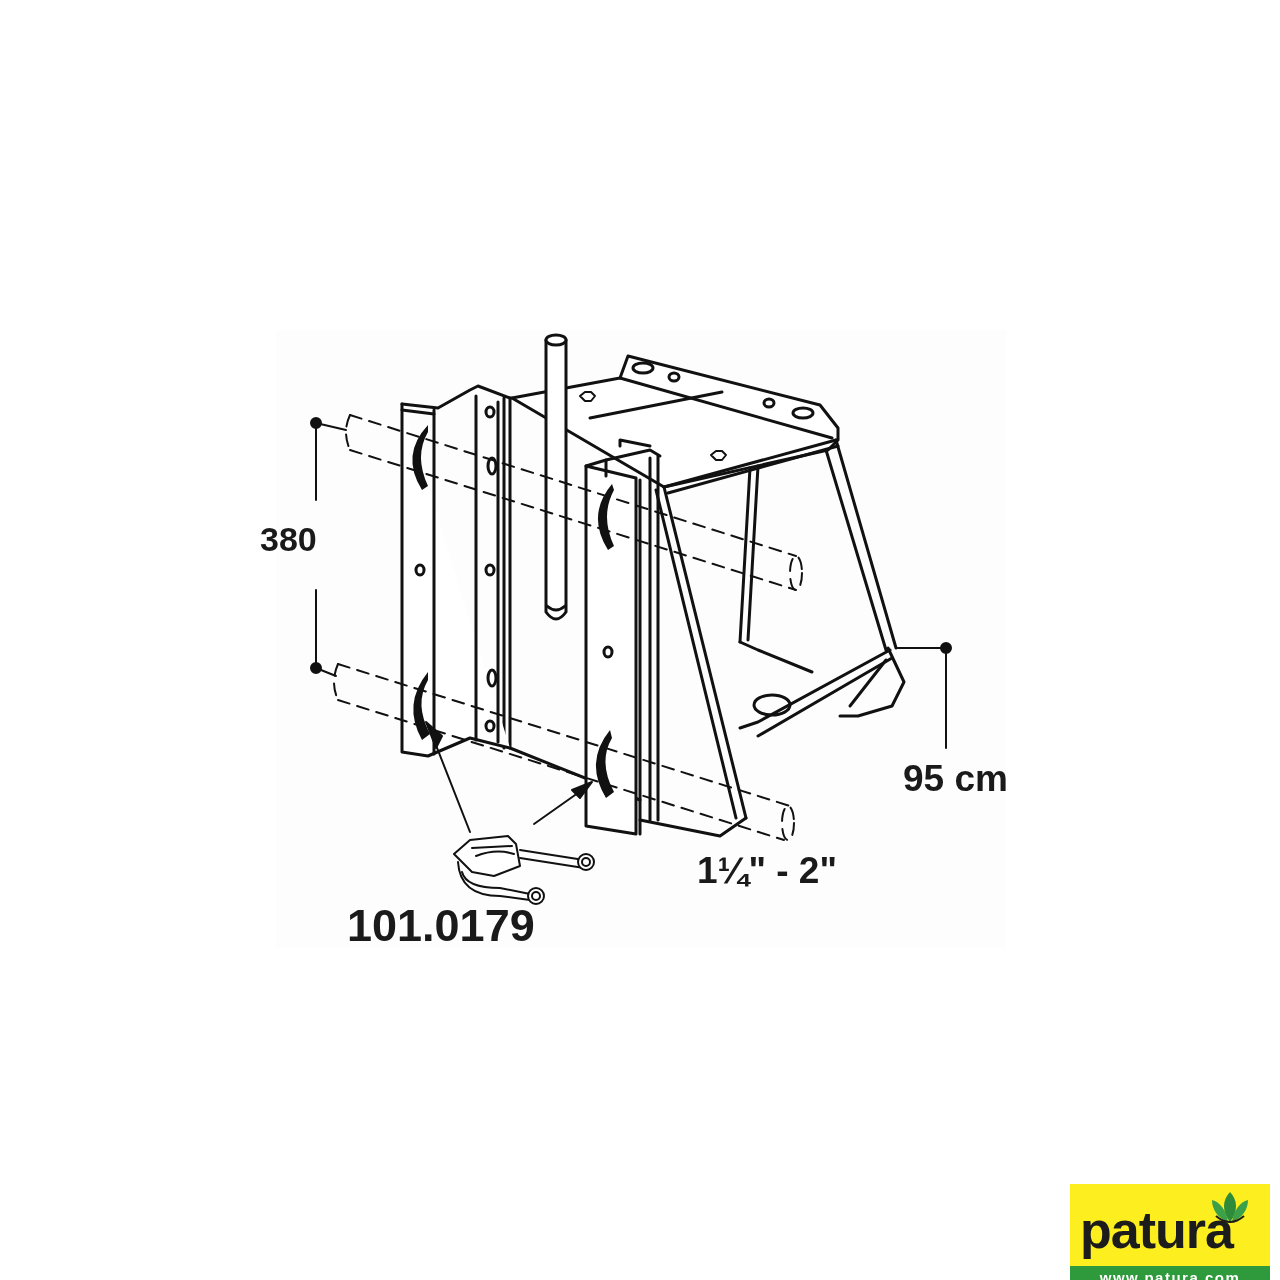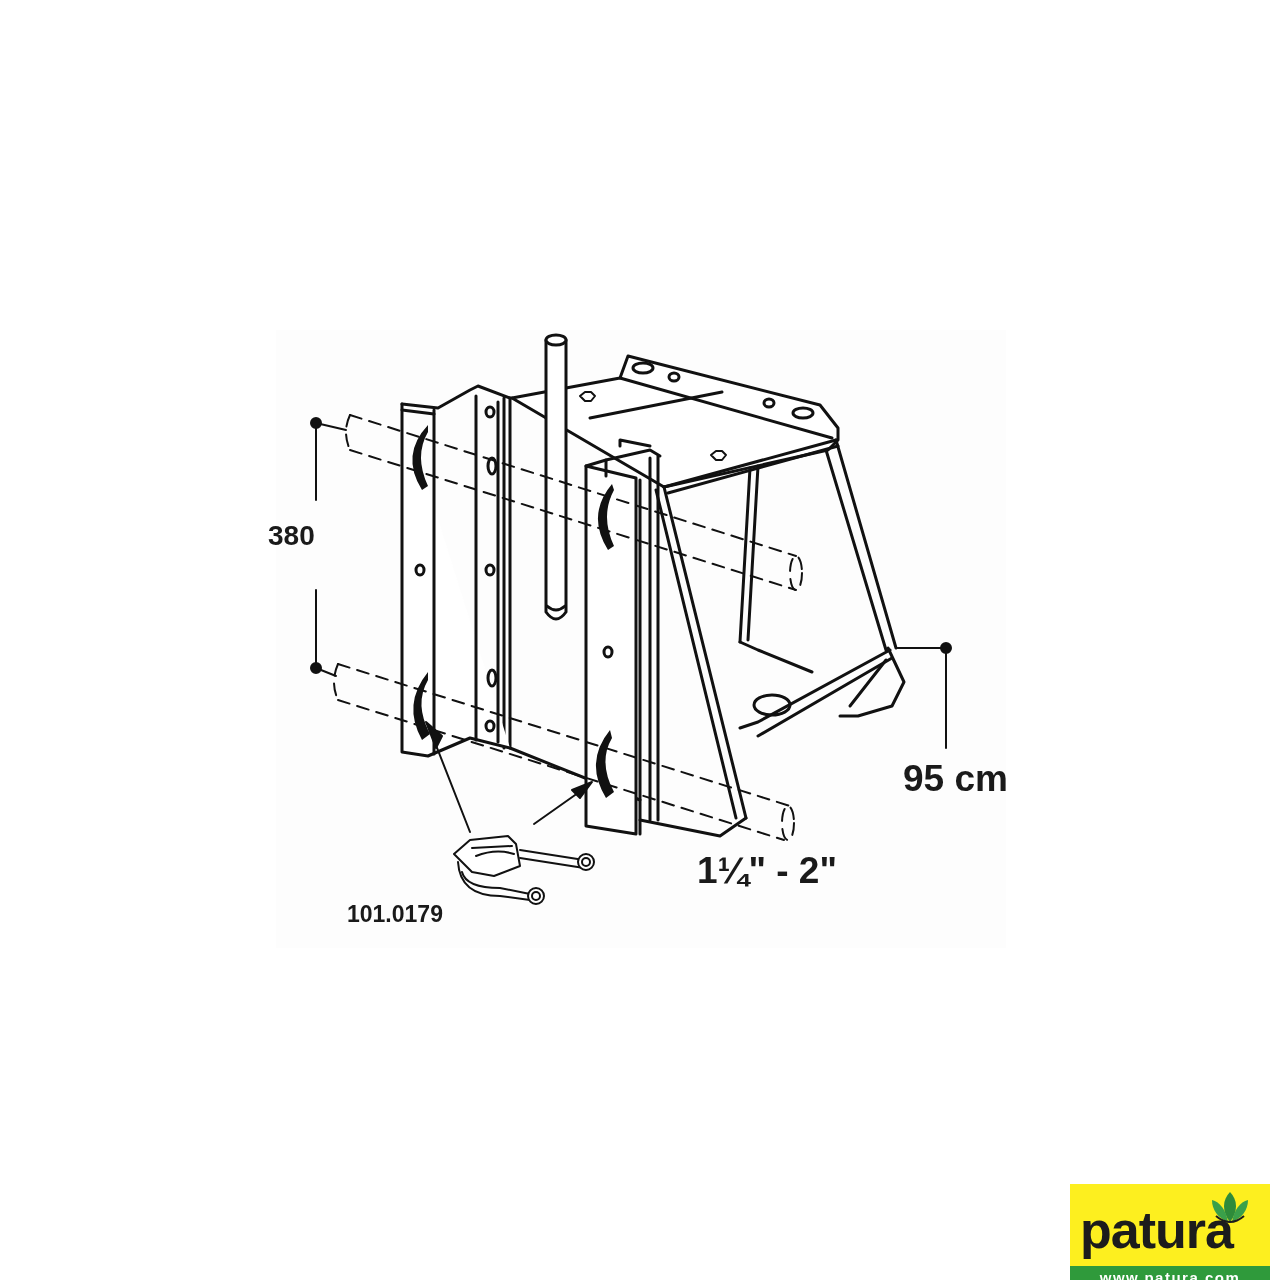--- a/index.html
+++ b/index.html
@@ -1,23 +1,23 @@
 <!DOCTYPE html>
 <html><head>
   <meta charset="utf-8">
   <style>
     html, body { margin: 0; padding: 0; background: #ffffff; }
     body { width: 1280px; height: 1280px; position: relative; overflow: hidden; font-family: "Liberation Sans", sans-serif; }
     .drawing-area { position: absolute; left: 276px; top: 330px; width: 730px; height: 618px; background: #fdfdfd; }
     svg.drawing { position: absolute; left: 0; top: 0; width: 1280px; height: 1280px; }
     .dim-label { position: absolute; font-family: "Liberation Sans", sans-serif; font-weight: bold; color: #1a1a1a; white-space: nowrap; line-height: 1; }
-    #label-380 { left: 268px; top: 522px; font-size: 28px; }
+    #label-380 { left: 260px; top: 522px; font-size: 34px; }
     #label-95 { left: 886px; top: 760px; font-size: 37px; margin-left: 17px; }
     #label-pipe { left: 697px; top: 852px; font-size: 37px; }
-    #label-part { left: 347px; top: 903px; font-size: 23px; }
+    #label-part { left: 347px; top: 903px; font-size: 45px; }
     .logo { position: absolute; left: 1070px; top: 1164px; width: 200px; height: 106px; background: #fdef1f; margin-top: 20px; }
     .logo-word { position: absolute; left: 10px; top: 20px; font-family: "Liberation Sans", sans-serif; font-weight: bold; font-size: 52px; color: #1c1c1c; letter-spacing: -1px; line-height: 1; }
     .logo-leaf { position: absolute; left: 136px; top: 6px; width: 48px; height: 36px; }
     .logo-url { position: absolute; left: 0; bottom: 0; width: 200px; height: 24px; background: #2f9a3b; color: #ffffff; font-family: "Liberation Sans", sans-serif; font-weight: bold; font-size: 15px; letter-spacing: 1.5px; text-align: center; line-height: 24px; }
   </style>
 </head>
 <body>
 
 <div class="drawing-area"></div>
 

